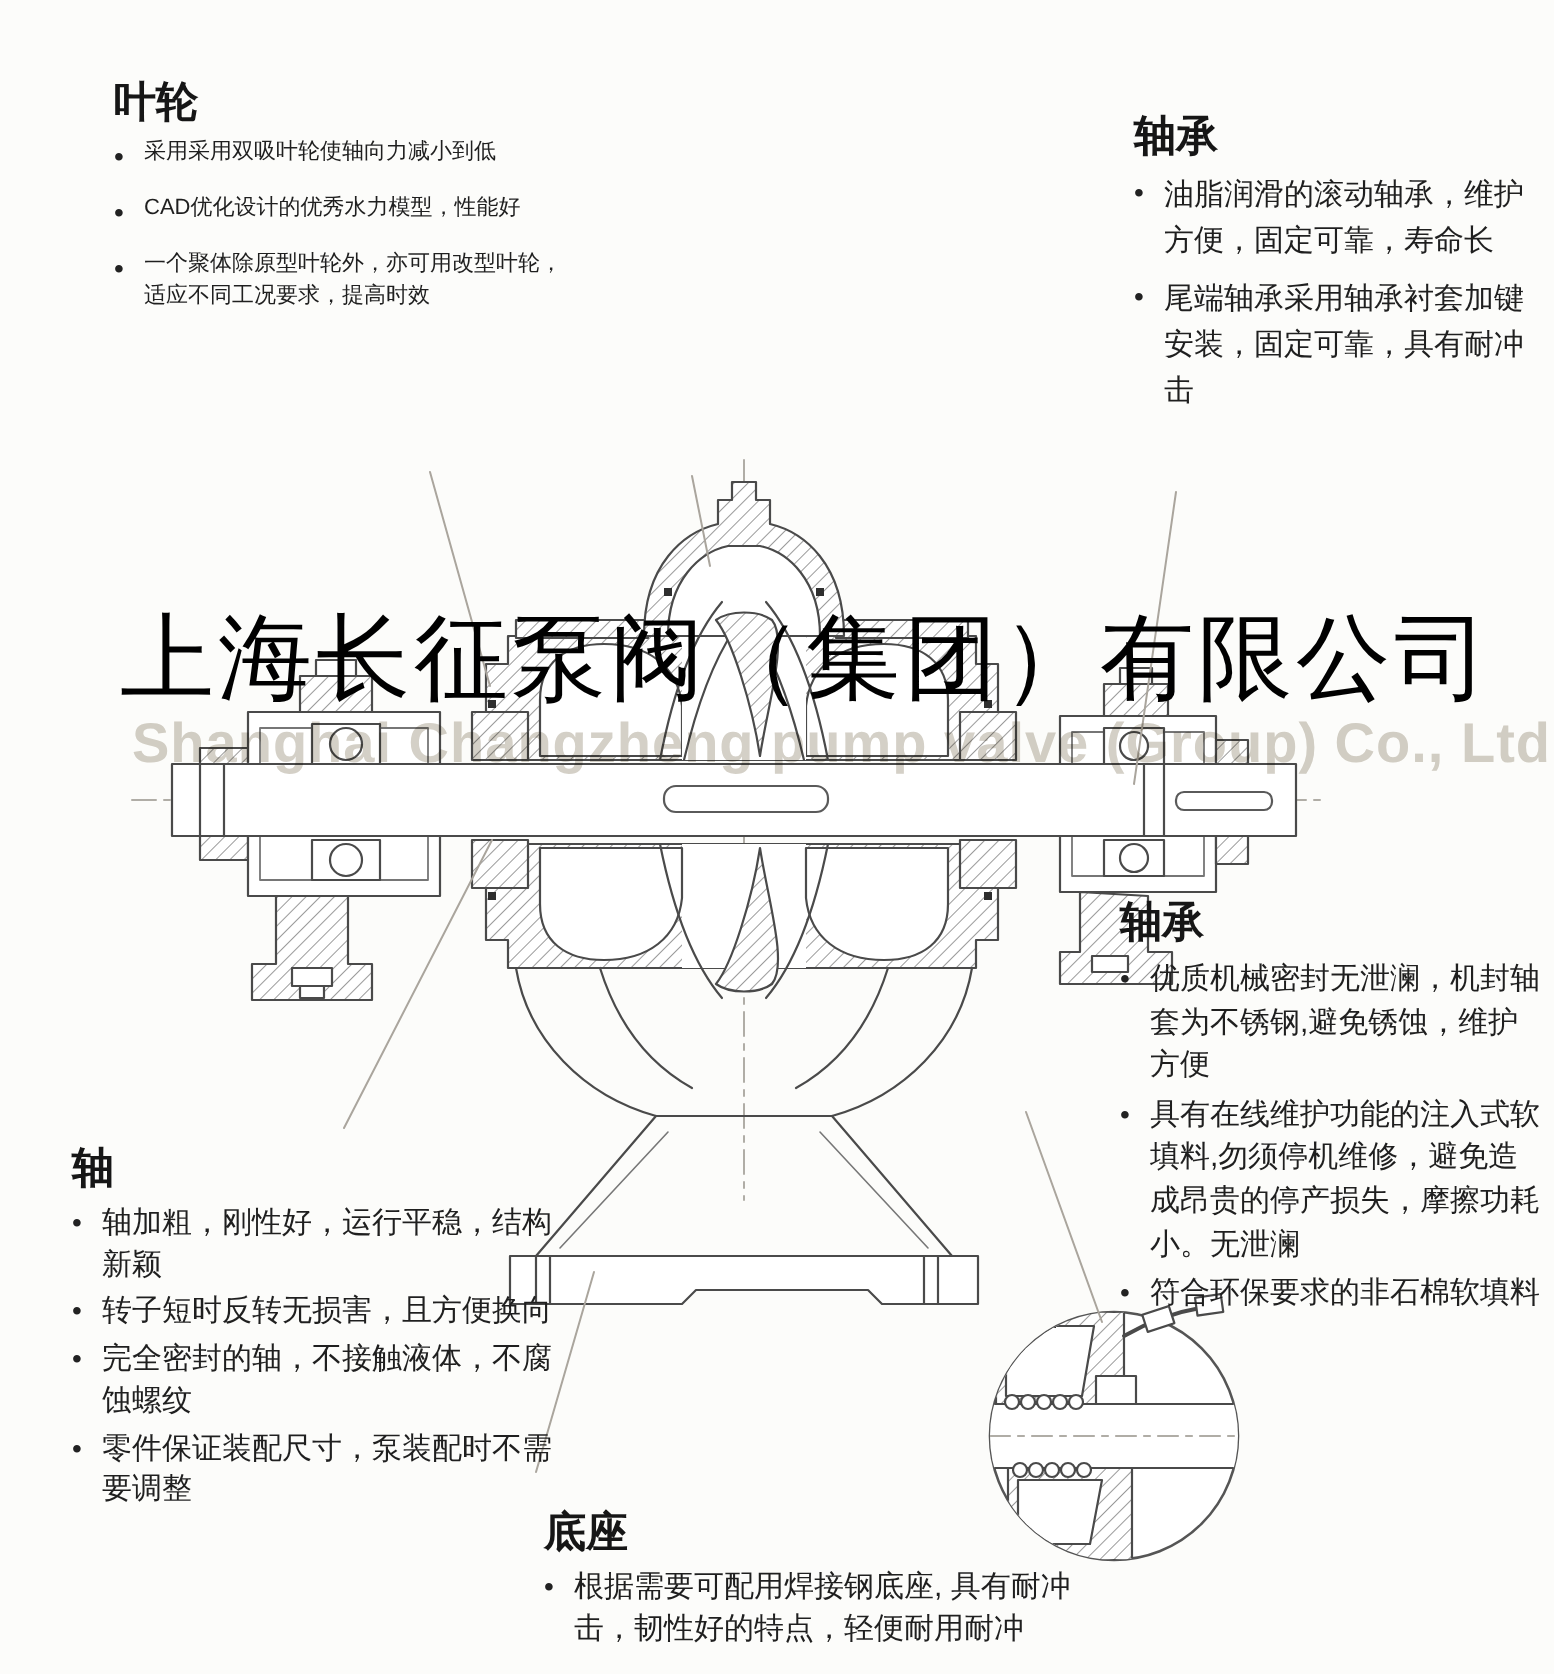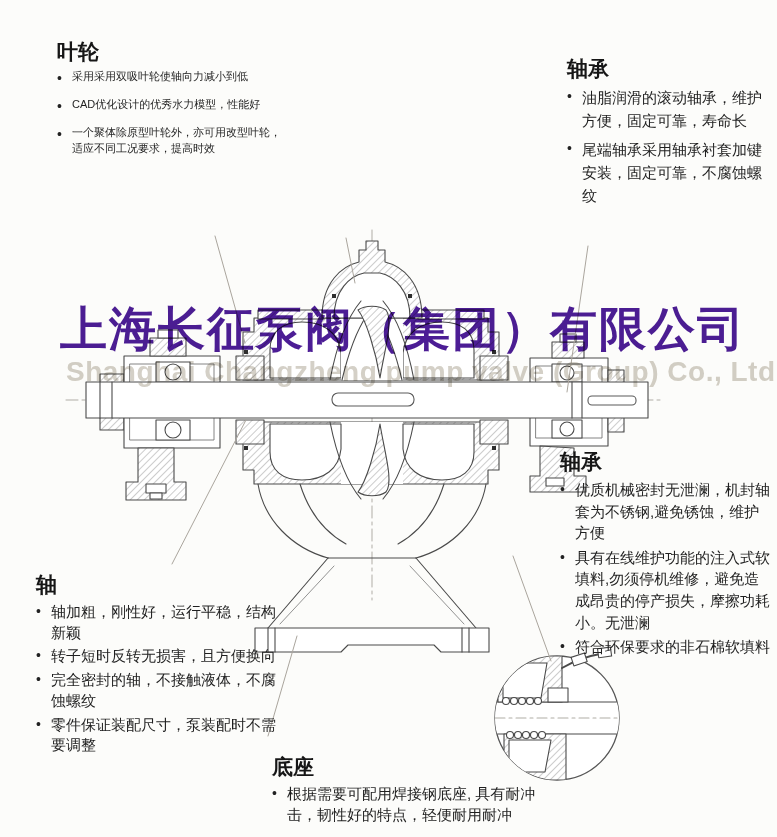--- a/index.html
+++ b/index.html
@@ -6,21 +6,21 @@
   body{background:#ffffff;}
   #page{
     position:relative;width:777px;height:837px;overflow:hidden;
     background:#fcfcfa;
     font-family:"Liberation Sans","DejaVu Sans",sans-serif;
     color:#1f1f1f;
   }
   #pump-svg{position:absolute;left:0;top:0;width:777px;height:837px;z-index:1;}
   
   .wm{position:absolute;z-index:2;white-space:nowrap;mix-blend-mode:multiply;pointer-events:none;}
-  #wm-cn{left:60px;top:298px;font-size:47px;font-weight:700;letter-spacing:2px;color:#4c1d95;text-align:right;}
+  #wm-cn{left:60px;top:298px;font-size:47px;font-weight:400;letter-spacing:2px;color:#000000;text-align:right;}
   #wm-en{left:66px;top:356px;font-size:28px;font-weight:700;letter-spacing:.5px;color:#d4d0c7;}
   
   .sec{position:absolute;z-index:3;}
   .sec h3{margin:0 0 6px 0;font-size:21px;font-weight:700;line-height:1.1;color:#161616;}
   .sec ul{margin:0;padding:0;list-style:none;}
   .sec li{position:relative;padding-left:15px;font-size:15px;line-height:1.38;margin-bottom:3px;}
   .sec li::before{content:"\2022";position:absolute;left:0;top:0;font-size:14px;color:#222;}
   #sec-impeller{left:57px;top:40px;width:225px;}
   #sec-impeller li{margin-bottom:13px;font-size:11px;}
   #sec-body{left:276px;top:12px;width:308px;}
@@ -208,21 +208,21 @@
       <li>CAD优化设计的优秀水力模型，性能好</li>
       <li>一个聚体除原型叶轮外，亦可用改型叶轮，适应不同工况要求，提高时效</li>
     </ul>
   </div>
 
 
   <div class="sec" id="sec-bearing-top">
     <h3>轴承</h3>
     <ul>
       <li>油脂润滑的滚动轴承，维护方便，固定可靠，寿命长</li>
-      <li>尾端轴承采用轴承衬套加键安装，固定可靠，不腐蚀螺纹</li>
+      <li>尾端轴承采用轴承衬套加键安装，固定可靠，具有耐冲击</li>
     </ul>
   </div>
 
   <div class="sec" id="sec-seal">
     <h3>轴承</h3>
     <ul>
       <li>优质机械密封无泄澜，机封轴套为不锈钢,避免锈蚀，维护方便</li>
       <li>具有在线维护功能的注入式软填料,勿须停机维修，避免造成昂贵的停产损失，摩擦功耗小。无泄澜</li>
       <li>符合环保要求的非石棉软填料</li>
     </ul>

